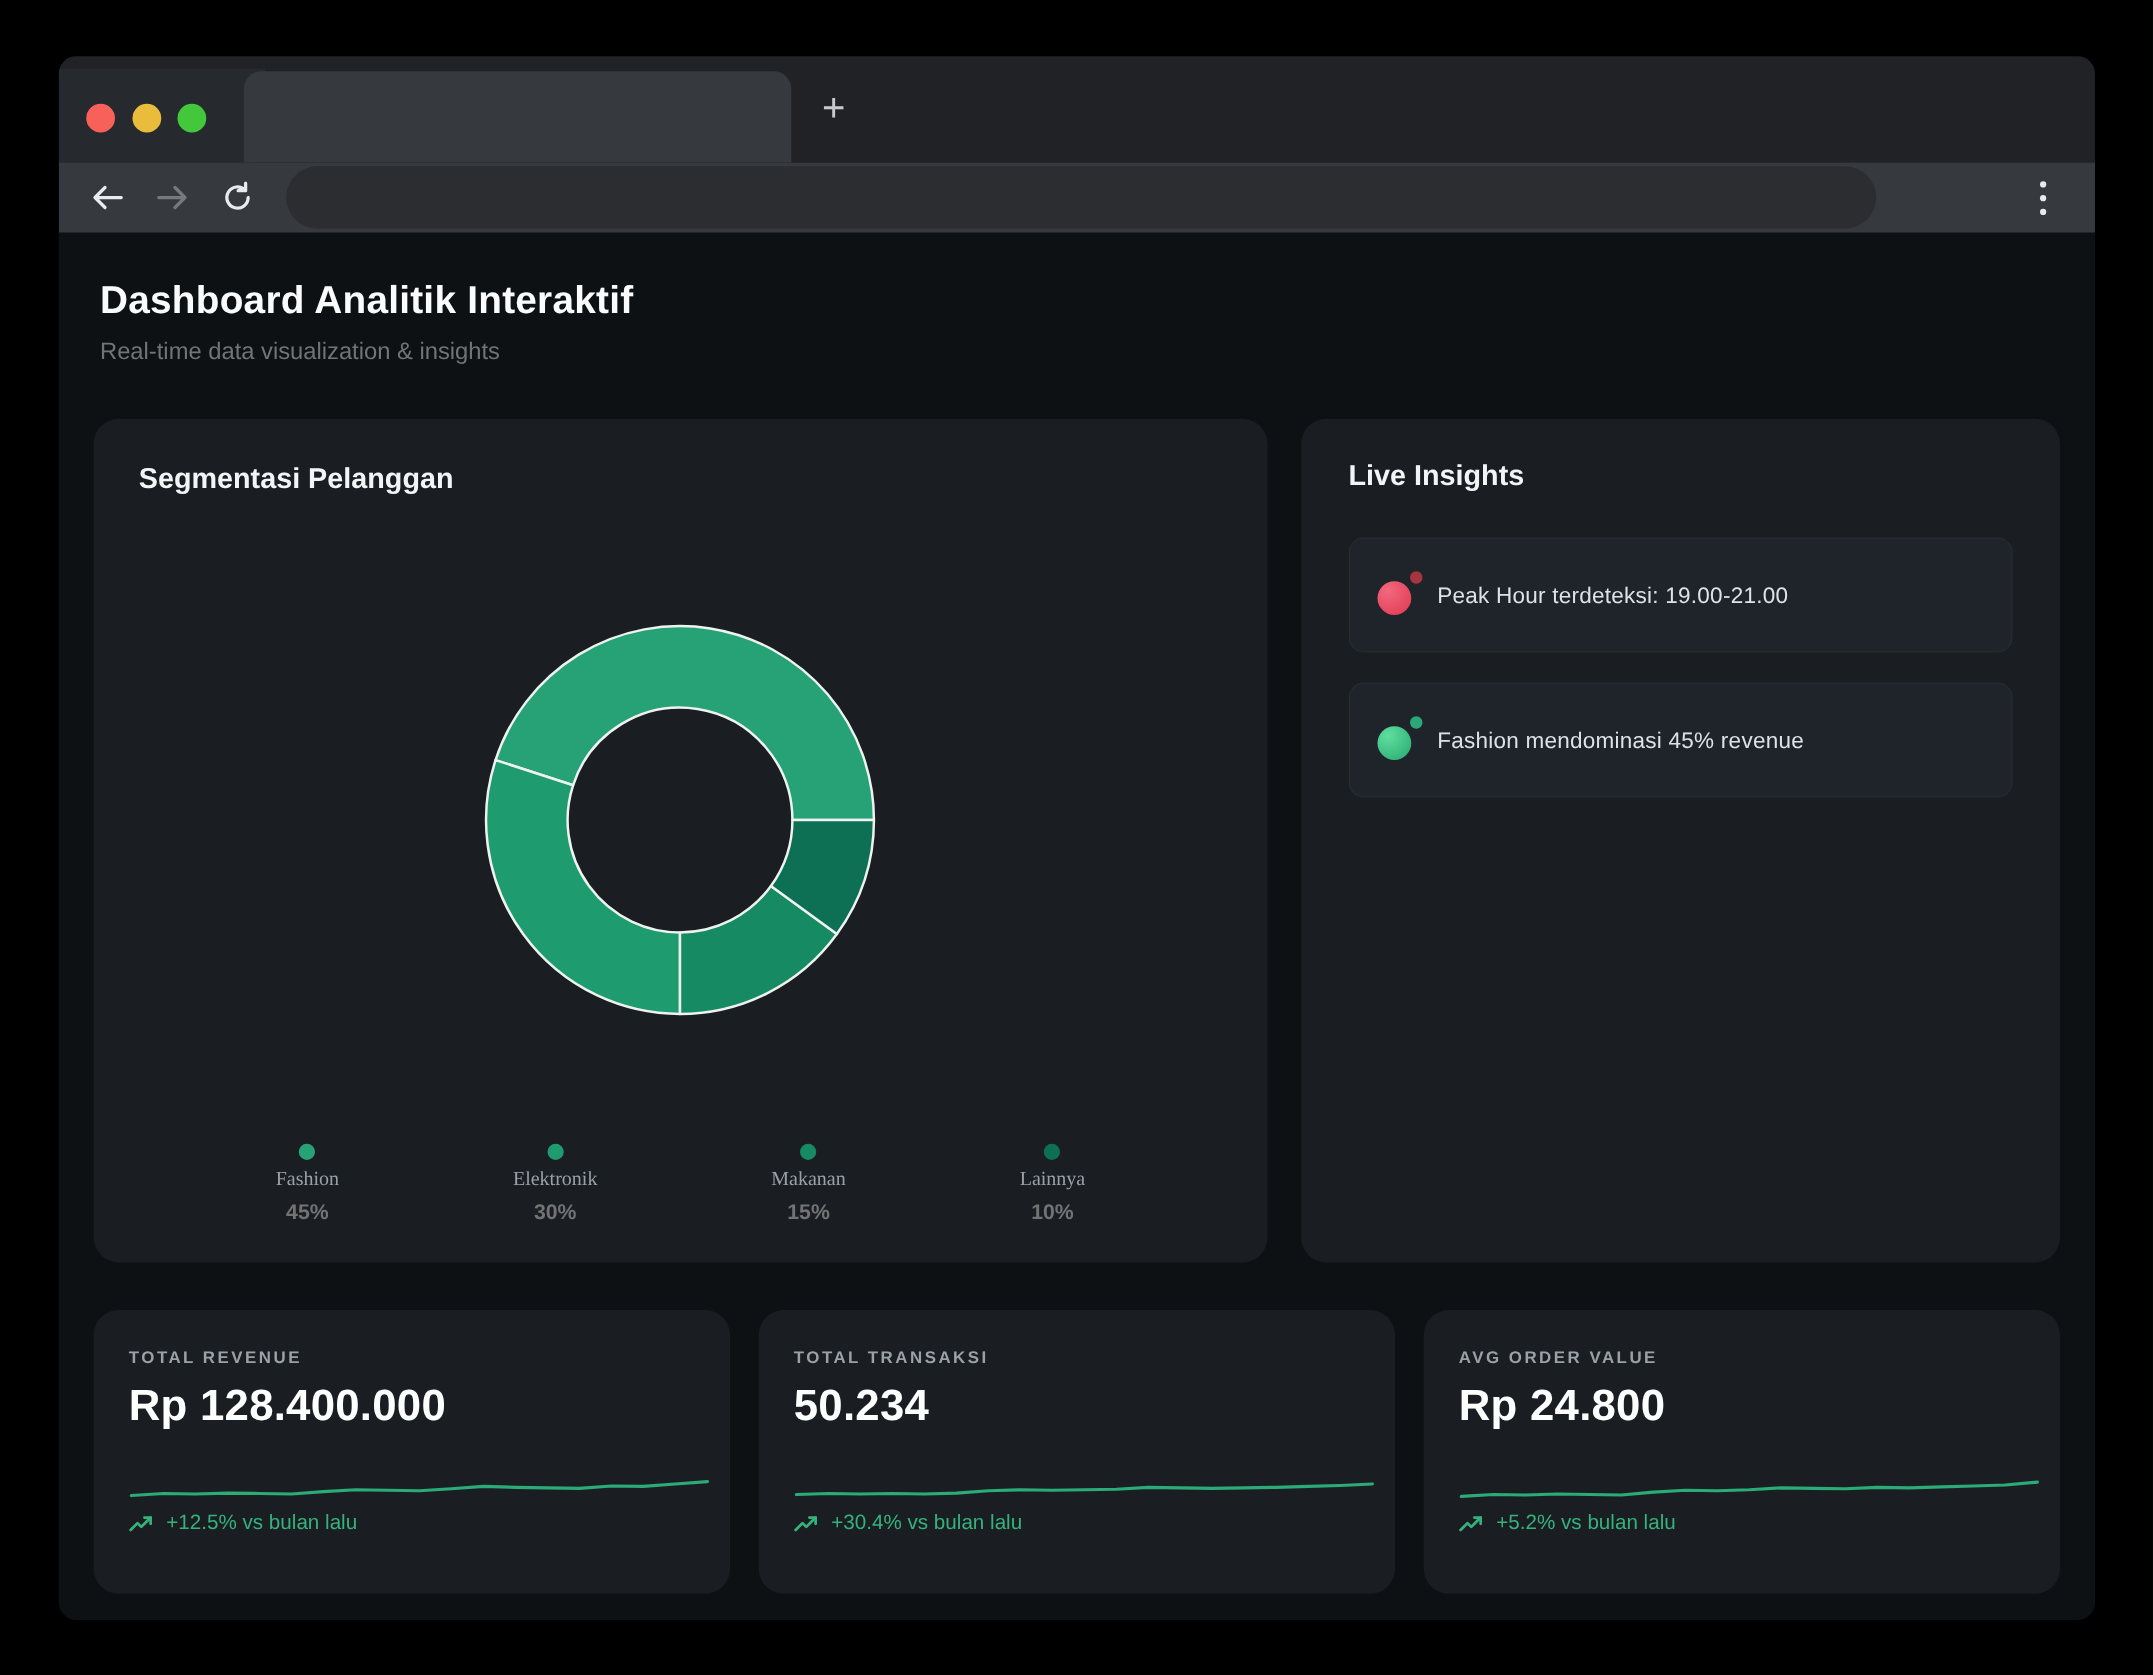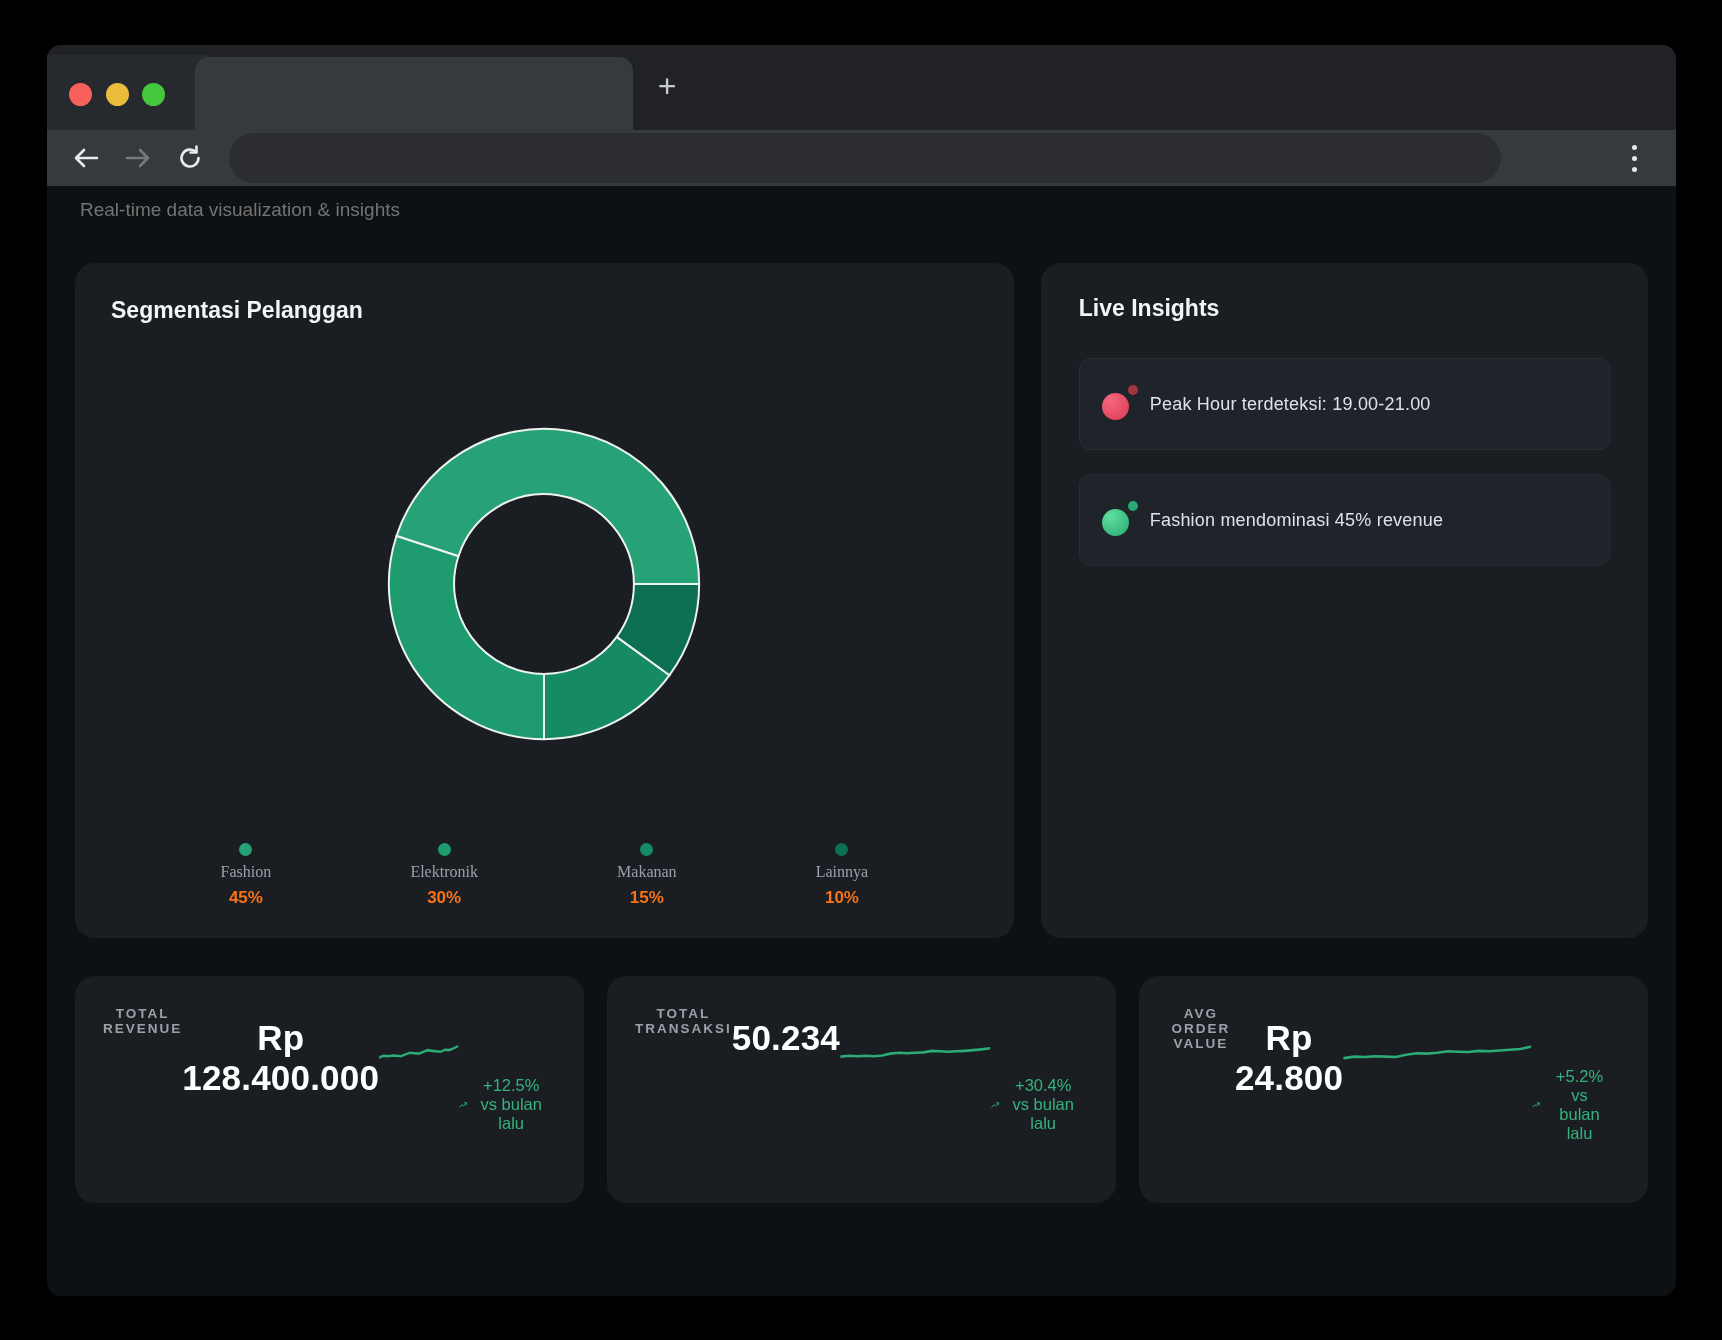--- a/index.html
+++ b/index.html
@@ -30,31 +30,31 @@
   .row-top{display:grid;grid-template-columns:923fr 597fr;gap:27px;margin-top:42px;height:675px;}
   .row-bottom{display:grid;grid-template-columns:1fr 1fr 1fr;gap:23px;margin-top:38px;height:227px;}
   .card{background:#1a1e23;border-radius:20px;box-sizing:border-box;}
   .card h2{margin:0;font-size:23px;font-weight:700;color:#f2f4f5;}
   .card-chart{padding:34px 36px 24px 36px;display:flex;flex-direction:column;}
   .donut-wrap{flex:1;display:flex;align-items:center;justify-content:center;}
   .legend{display:flex;justify-content:space-around;padding:0 40px;margin-bottom:6px;}
   .legend-item{display:flex;flex-direction:column;align-items:center;gap:7px;}
   .legend-dot{width:13px;height:13px;border-radius:50%;}
   .legend-label{font-size:16px;color:#99a1a8;font-family:Liberation Serif, serif;}
-  .legend-value{font-size:17px;font-weight:700;color:#f97316;}
+  .legend-value{font-size:17px;font-weight:700;color:#737373;}
   .card-insights{padding:32px 38px;}
   .insight-item{margin-top:24px;height:92px;background:#1f242a;border:1px solid rgba(255,255,255,.04);
     border-radius:12px;display:flex;align-items:center;padding:0 20px;box-sizing:border-box;}
   .insight-item:first-of-type{margin-top:36px;}
   .ball-wrap{position:relative;width:42px;height:42px;flex:0 0 auto;}
   .ball{position:absolute;left:2px;top:10px;width:27px;height:27px;border-radius:50%;}
   .ball-sat{position:absolute;left:28px;top:2px;width:10px;height:10px;border-radius:50%;}
   .insight-text{margin-left:8px;font-size:18px;color:#dde2e6;letter-spacing:.2px;}
   
-  .stat{padding:30px 39px 0 28px;display:flex;flex-direction:row;text-align:center;}
+  .stat{padding:30px 16px 0 28px;display:flex;flex-direction:column;}
   .stat-label{font-size:13.5px;font-weight:700;letter-spacing:2px;color:#9aa1a7;}
   .stat-value{margin-top:12px;font-size:35px;font-weight:800;color:#fdfefe;letter-spacing:.2px;}
   .spark{margin-top:24px;width:100%;height:40px;display:block;}
   .trend{display:flex;align-items:center;gap:10px;}
   .trend-text{font-size:16.5px;color:#35b27c;}
 </style>
 </head>
 <body>
 
 <div class="frame">
@@ -89,20 +89,21 @@
       </span>
       <input class="urlbar" type="text" value="" style="">
       <span class="kebab">
         <i></i>
           <i></i>
           <i></i>
       </span>
     </div>
 
     <div class="main">
+      <h1>Dashboard Analitik Interaktif</h1>
       <div class="subtitle">Real-time data visualization &amp; insights</div>
 
       <div class="row-top">
 
         <section class="card card-chart">
           <h2>Segmentasi Pelanggan</h2>
           <div class="donut-wrap">
             <svg width="336" height="336" viewBox="0 0 340 340">
                 <path d="M 327 170 A 157 157 0 0 0 20.684126941660907 121.48433188313325 L 83.45385701714103 141.87945351187977 A 91 91 0 0 1 261 170 Z" fill="#27a277" stroke="#eef3f0" stroke-width="2" stroke-linejoin="round"></path>
                 <path d="M 20.684126941660907 121.48433188313325 A 157 157 0 0 0 169.99999999999997 327 L 169.99999999999997 261 A 91 91 0 0 1 83.45385701714103 141.87945351187977 Z" fill="#1f9b70" stroke="#eef3f0" stroke-width="2" stroke-linejoin="round"></path>

